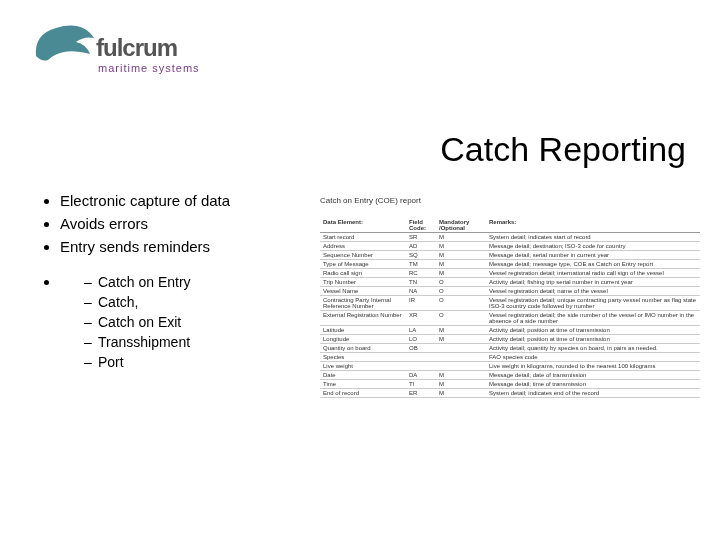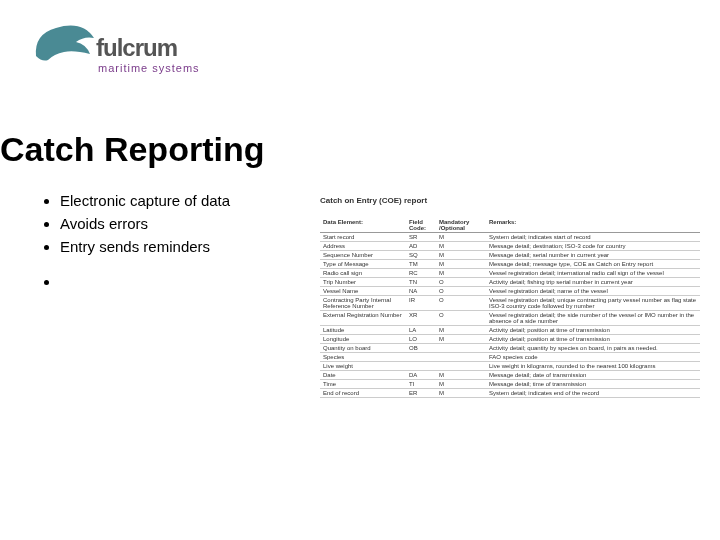--- a/index.html
+++ b/index.html
@@ -1,26 +1,26 @@
 <!DOCTYPE html>
 <html><head>
 <meta charset="utf-8">
 <style>
   html,body{margin:0;padding:0;width:720px;height:540px;background:#fff;font-family:Arial,Helvetica,sans-serif;color:#000;overflow:hidden}
   .slide{position:relative;width:686px;height:540px;box-sizing:border-box}
   .logo{position:absolute;left:24px;top:16px}
-  .title{position:absolute;top:130px;left:0;width:100%;text-align:left;font-size:34px;font-weight:700}
+  .title{position:absolute;top:130px;left:0;width:100%;text-align:right;font-size:34px;font-weight:400}
   .bullets{position:absolute;left:40px;top:192px;width:260px;font-size:15px}
   .bullets ul{margin:0;padding-left:20px}
   .bullets>ul>li{margin-bottom:6px}
   .bullets .gap{margin-top:18px}
   .bullets ul ul{padding-left:24px;margin-top:6px;list-style:none}
   .bullets ul ul li{position:relative;padding-left:14px;margin-bottom:4px;font-size:14px}
   .bullets ul ul li:before{content:'–';position:absolute;left:0}
-  .table-title{position:absolute;left:320px;top:196px;font-size:8px;font-weight:700;color:#333}
+  .table-title{position:absolute;left:320px;top:196px;font-size:8px;font-weight:400;color:#333}
   .tbl{position:absolute;left:320px;top:218px;width:380px;font-size:6px;color:#333;border-collapse:collapse}
   .tbl th{font-weight:700;text-align:left;vertical-align:top;padding:1px 3px;border-bottom:1px solid #999}
   .tbl td{vertical-align:top;padding:1px 3px;border-bottom:1px solid #ccc}
   .tbl .c1{width:80px}
   .tbl .c2{width:24px}
   .tbl .c3{width:44px}
   .indent{padding-left:10px}
 </style>
 </head>
 <body>
@@ -36,20 +36,27 @@
   </div>
 
   <div class="title">Catch Reporting</div>
 
   <div class="bullets">
     <ul>
       <li>Electronic capture of data</li>
       <li>Avoids errors</li>
       <li>Entry sends reminders</li>
       <li class="gap">
+        <ul>
+          <li>Catch on Entry</li>
+          <li>Catch,</li>
+          <li>Catch on Exit</li>
+          <li>Transshipment</li>
+          <li>Port</li>
+        </ul>
       </li>
     </ul>
   </div>
 
   <div class="table-title">Catch on Entry (COE) report</div>
 
   <table class="tbl">
     <thead>
       <tr>
         <th class="c1">Data Element:</th>

